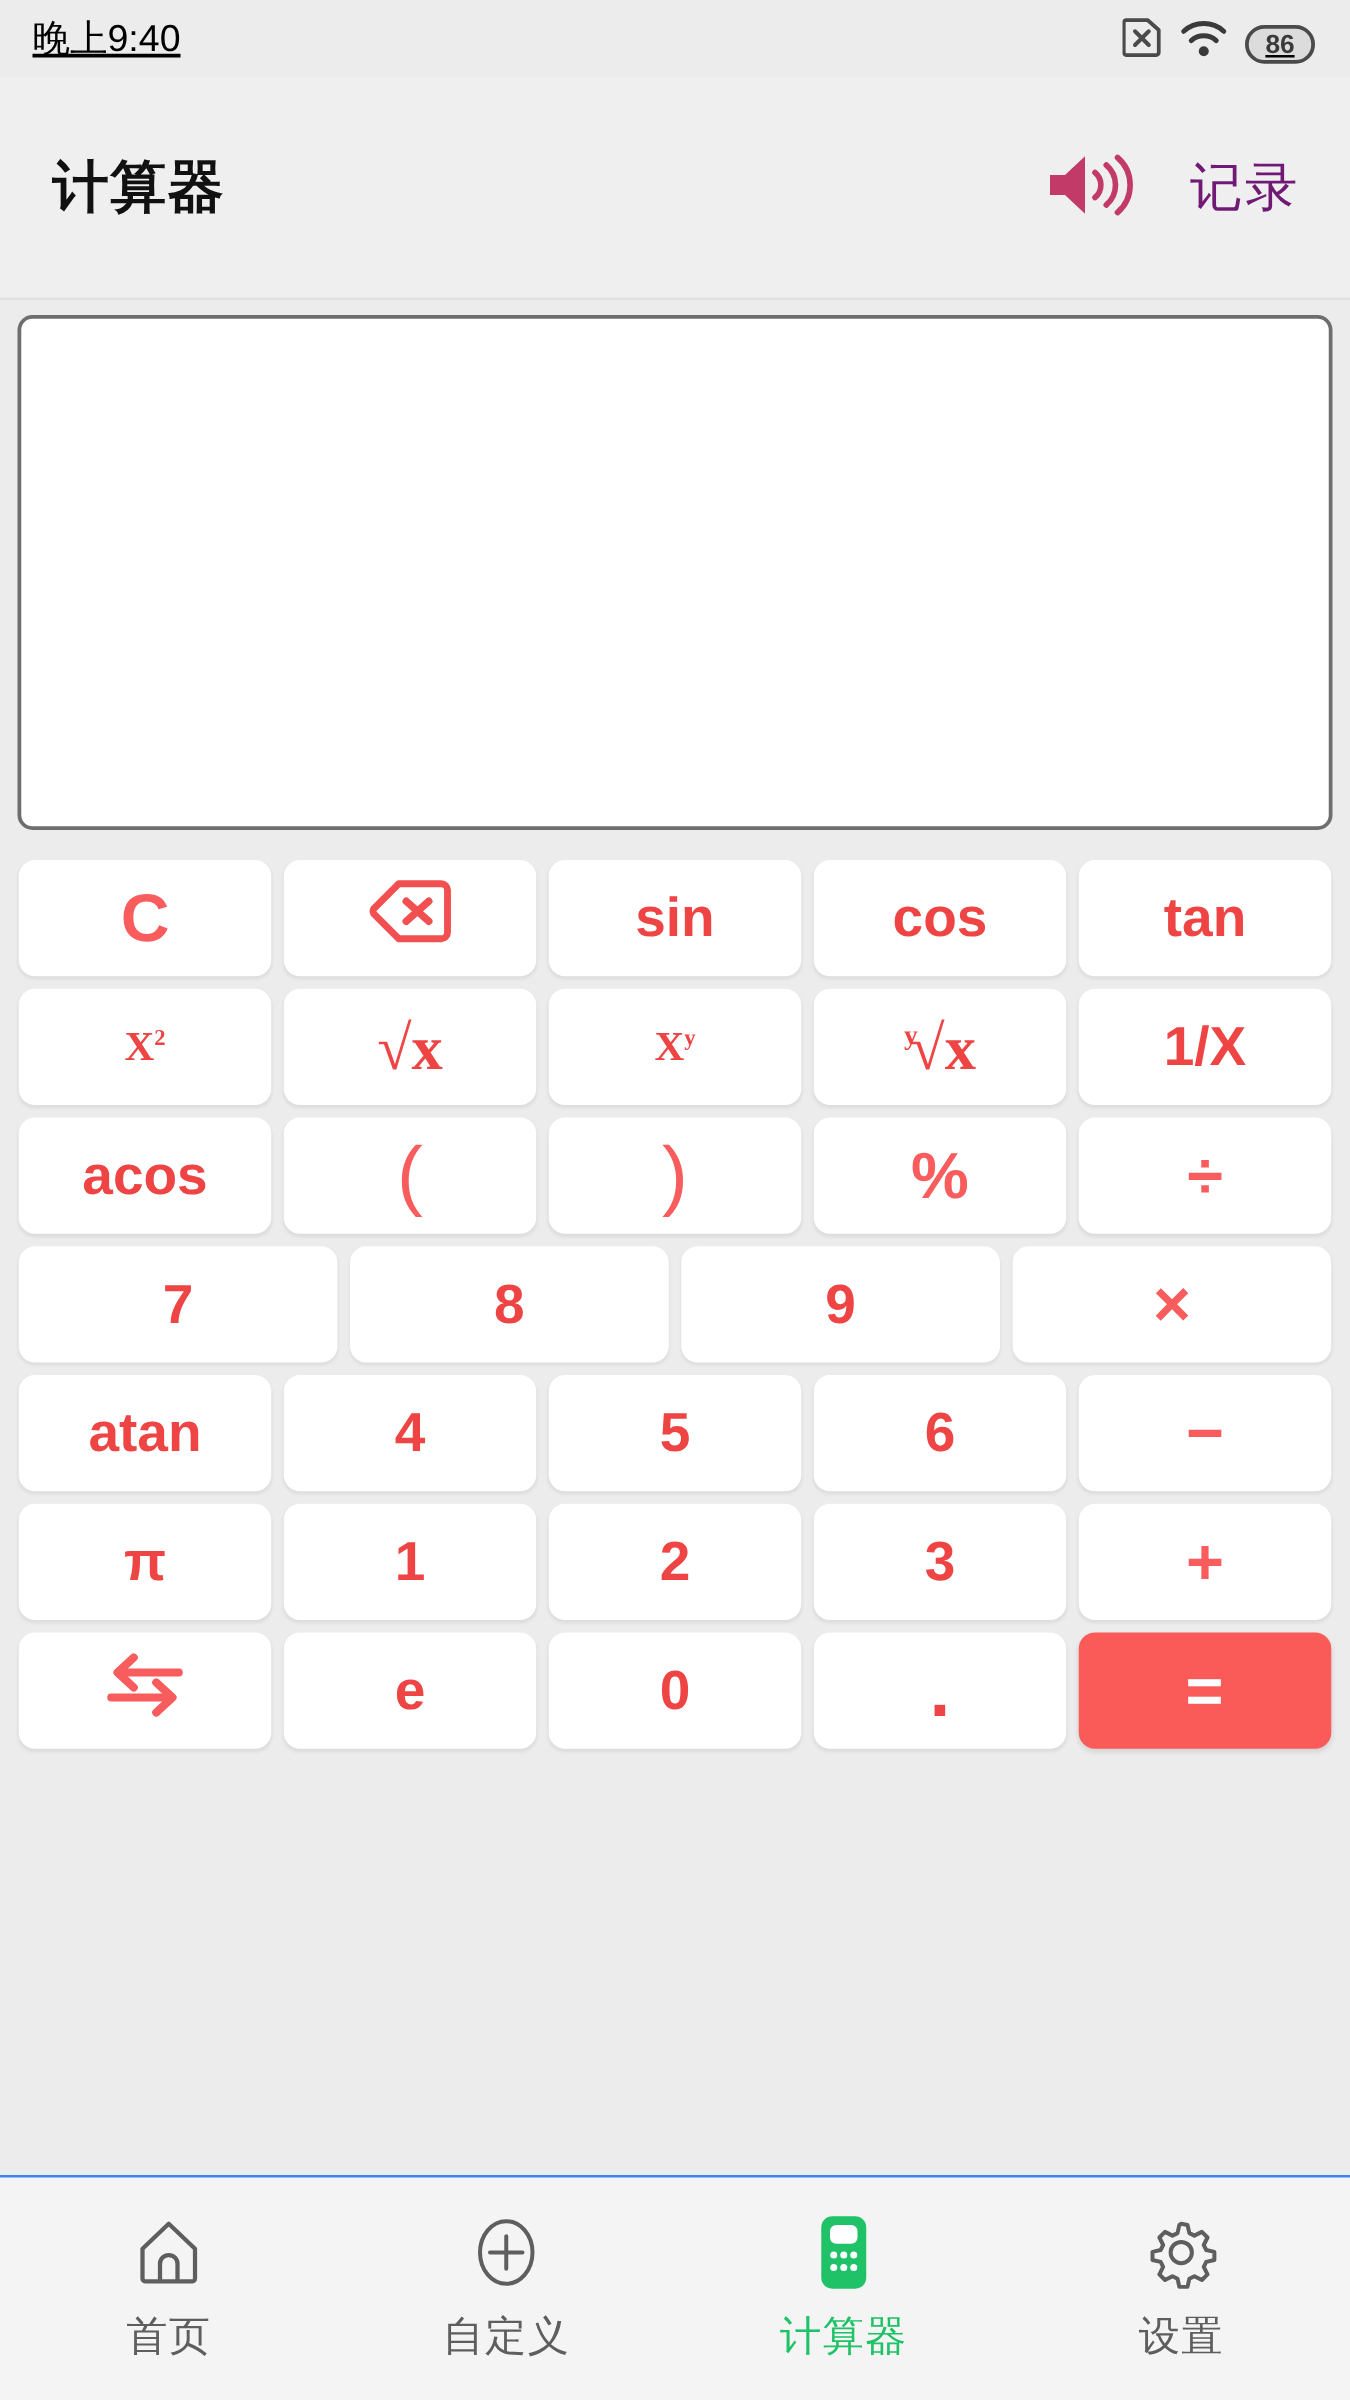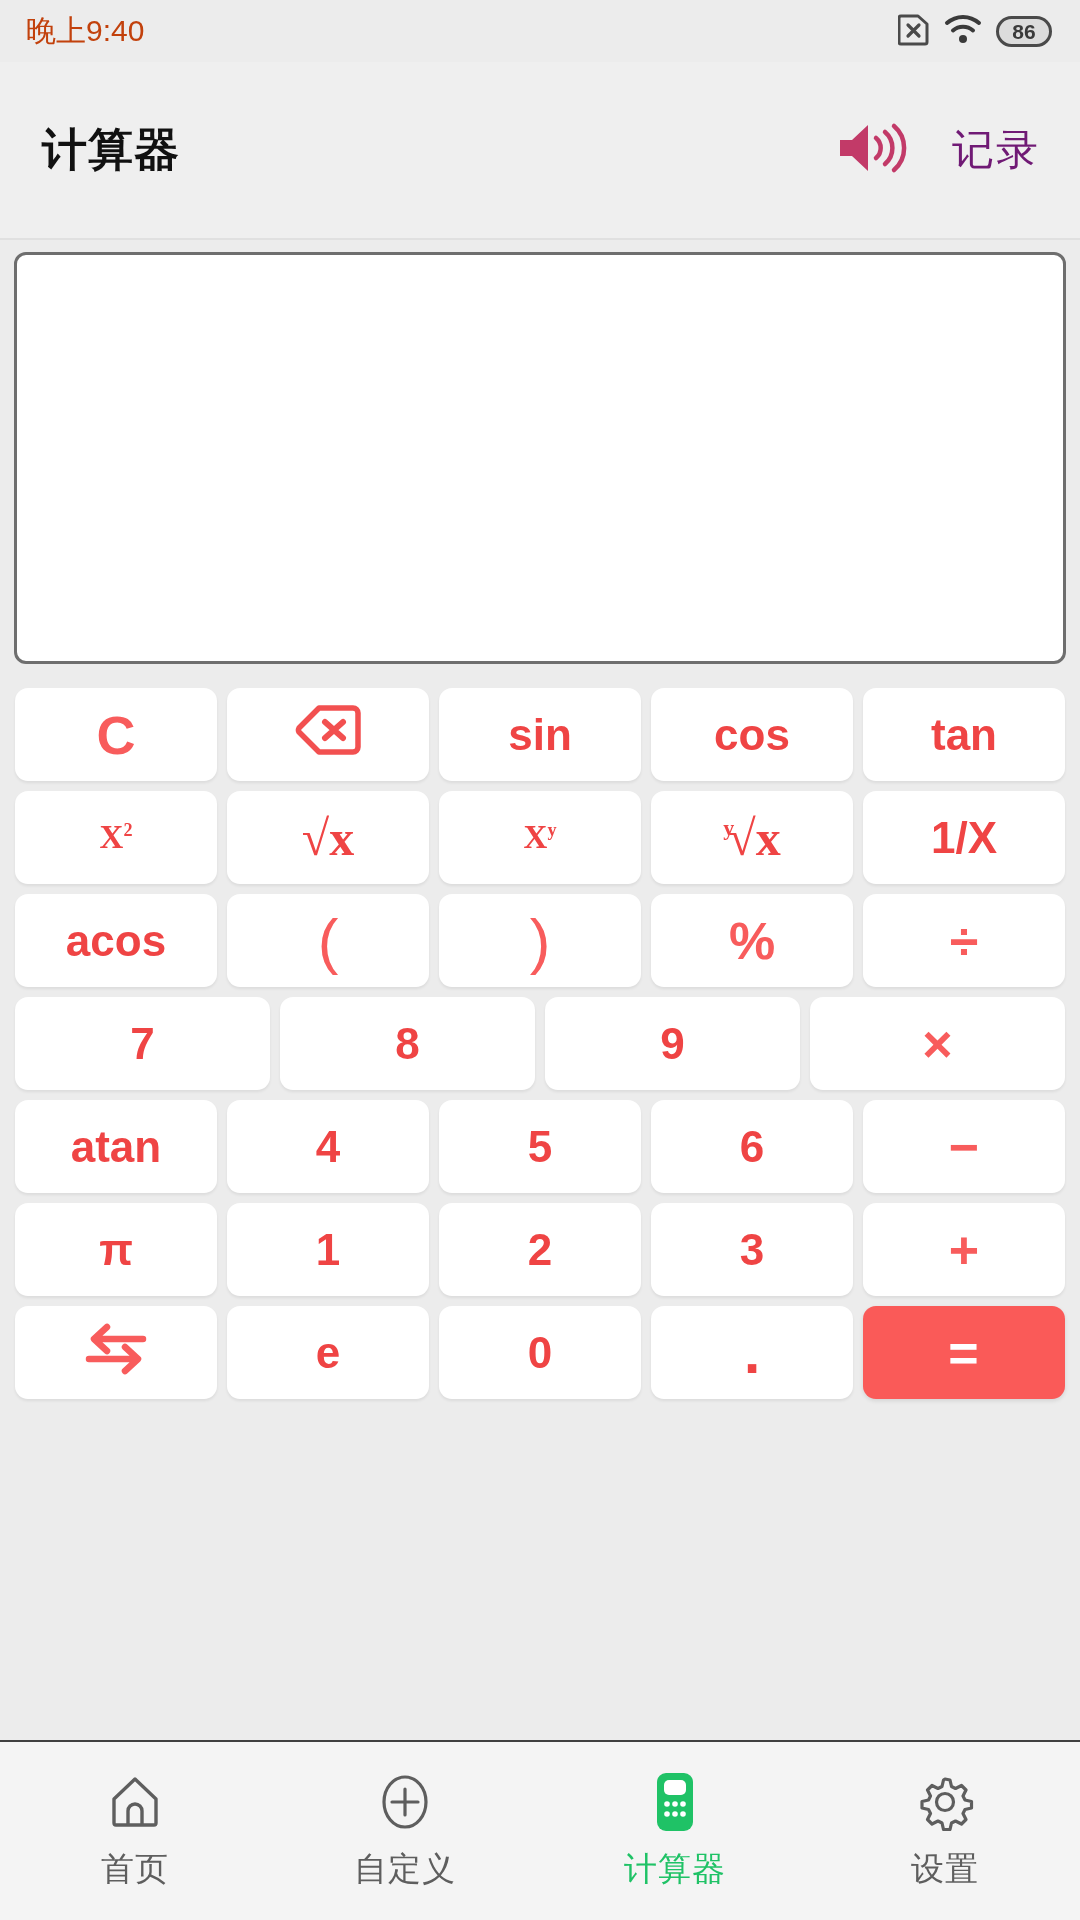--- a/index.html
+++ b/index.html
@@ -19,28 +19,30 @@
   .statusbar {
     height: 62px;
     display: flex;
     align-items: center;
     justify-content: space-between;
     padding: 0 28px 0 26px;
     box-sizing: border-box;
   }
   .status-time {
     font-size: 30px;
-    color: #c2410c;
+    color: #000000;
     letter-spacing: 0px;
     font-weight: 400;
+    text-decoration: underline;
   }
   .status-icons {
     display: flex;
-    align-items: center;
+    align-items: flex-end;
     gap: 14px;
+    text-decoration: underline;
   }
   .batt {
     position: relative;
     width: 56px;
     height: 31px;
     border: 3px solid #4a4a4a;
     border-radius: 16px;
     box-sizing: border-box;
     display: flex;
     align-items: center;
@@ -156,21 +158,21 @@
   .radical .sq  { font-size: 50px; line-height: 1; }
 
   
   .navbar {
     position: absolute;
     left: 0;
     bottom: 0;
     width: 1080px;
     height: 178px;
     background: #f4f4f4;
-    border-top: 2px solid #404040;
+    border-top: 2px solid #3b82f6;
     display: flex;
     align-items: center;
   }
   .navitem {
     flex: 1;
     display: flex;
     flex-direction: column;
     align-items: center;
     justify-content: center;
     gap: 14px;

